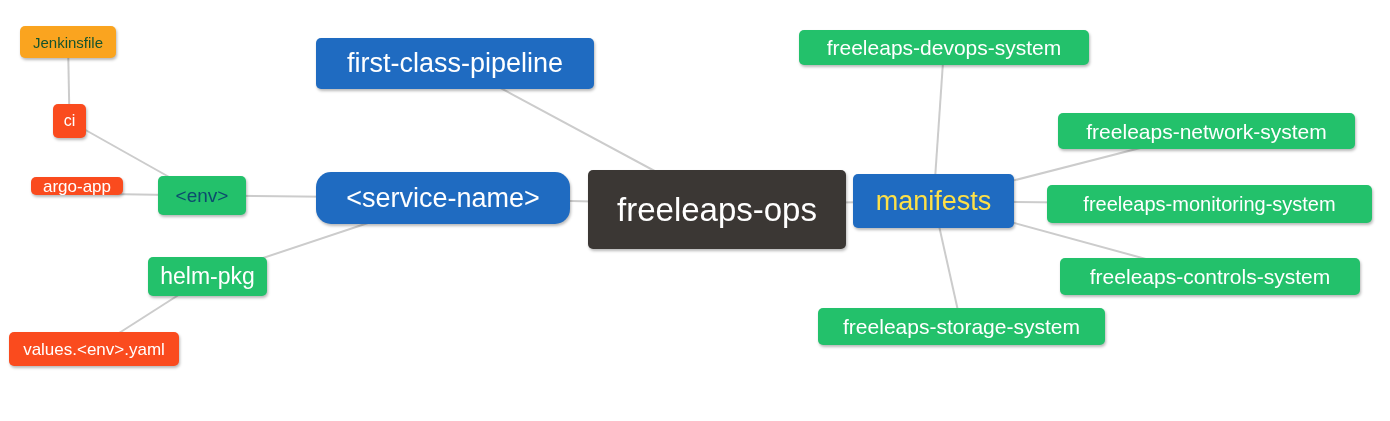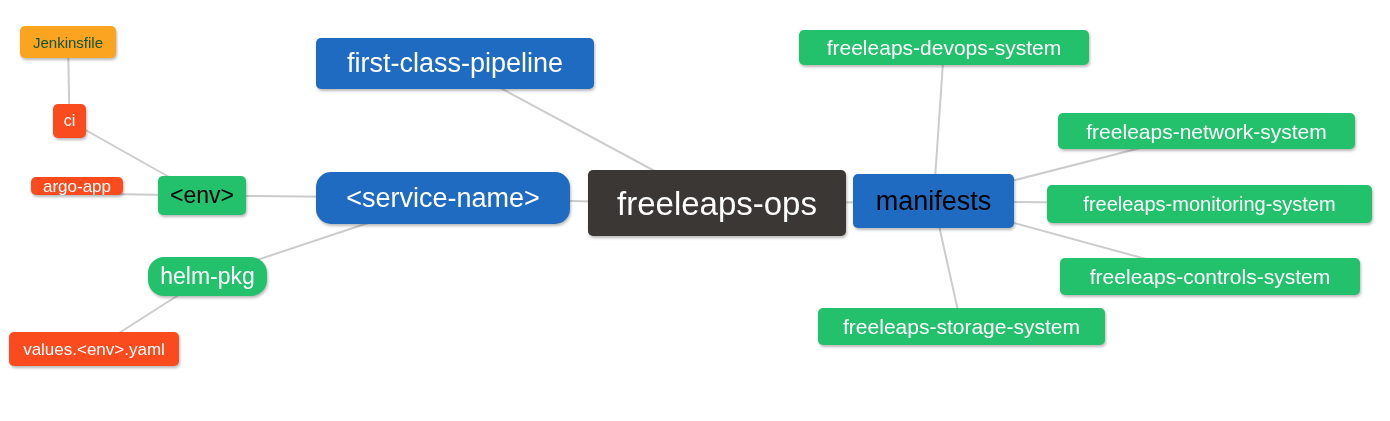--- a/index.html
+++ b/index.html
@@ -55,39 +55,39 @@
   <div id="nodes">
       <div class="node" style="left: 20px; top: 26px; width: 96px; height: 32px; font-size: 15px; background: rgb(250, 164, 31); color: #14532d;">
         <span>Jenkinsfile</span>
       </div>
       <div class="node" style="left: 53px; top: 104px; width: 33px; height: 34px; font-size: 16px; background: rgb(250, 75, 30); color: rgb(255, 255, 255);">
         <span>ci</span>
       </div>
       <div class="node" style="left: 31px; top: 177px; width: 92px; height: 18px; font-size: 17px; background: rgb(250, 75, 30); color: rgb(255, 255, 255);">
         <span>argo-app</span>
       </div>
-      <div class="node" style="left: 158px; top: 176px; width: 88px; height: 39px; font-size: 23px; background: rgb(35, 193, 107); color: #000000;">
+      <div class="node" style="left: 158px; top: 176px; width: 88px; height: 39px; font-size: 19px; background: rgb(35, 193, 107); color: #0c4a6e;">
         <span>&lt;env&gt;</span>
       </div>
-      <div class="node" style="left: 148px; top: 257px; width: 119px; height: 39px; font-size: 23px; background: rgb(35, 193, 107); color: rgb(255, 255, 255); border-radius: 16px;">
+      <div class="node" style="left: 148px; top: 257px; width: 119px; height: 39px; font-size: 23px; background: rgb(35, 193, 107); color: rgb(255, 255, 255);">
         <span>helm-pkg</span>
       </div>
       <div class="node" style="left: 9px; top: 332px; width: 170px; height: 34px; font-size: 17px; background: rgb(250, 75, 30); color: rgb(255, 255, 255); justify-content: center;">
         <span>values.&lt;env&gt;.yaml</span>
       </div>
       <div class="node" style="left: 316px; top: 38px; width: 278px; height: 51px; font-size: 27px; background: rgb(31, 107, 193); color: rgb(255, 255, 255);">
         <span>first-class-pipeline</span>
       </div>
       <div class="node" style="left: 316px; top: 172px; width: 254px; height: 52px; font-size: 27px; background: rgb(31, 107, 193); color: rgb(255, 255, 255); border-radius: 15px;">
         <span>&lt;service-name&gt;</span>
       </div>
-      <div class="node" style="left: 588px; top: 170px; width: 258px; height: 66px; font-size: 33px; background: rgb(59, 55, 52); color: rgb(255, 255, 255); text-align: center;">
+      <div class="node" style="left: 588px; top: 170px; width: 258px; height: 79px; font-size: 33px; background: rgb(59, 55, 52); color: rgb(255, 255, 255); text-align: center;">
         <span>freeleaps-ops</span>
       </div>
-      <div class="node" style="left: 853px; top: 174px; width: 161px; height: 54px; font-size: 27px; background: rgb(31, 107, 193); color: #000000;">
+      <div class="node" style="left: 853px; top: 174px; width: 161px; height: 54px; font-size: 27px; background: rgb(31, 107, 193); color: #fde047;">
         <span>manifests</span>
       </div>
       <div class="node" style="left: 799px; top: 30px; width: 290px; height: 35px; font-size: 21px; background: rgb(35, 193, 107); color: rgb(255, 255, 255);">
         <span>freeleaps-devops-system</span>
       </div>
       <div class="node" style="left: 1058px; top: 113px; width: 297px; height: 36px; font-size: 21px; background: rgb(35, 193, 107); color: rgb(255, 255, 255);">
         <span>freeleaps-network-system</span>
       </div>
       <div class="node" style="left: 1047px; top: 185px; width: 325px; height: 38px; font-size: 20px; background: rgb(35, 193, 107); color: rgb(255, 255, 255);">
         <span>freeleaps-monitoring-system</span>

